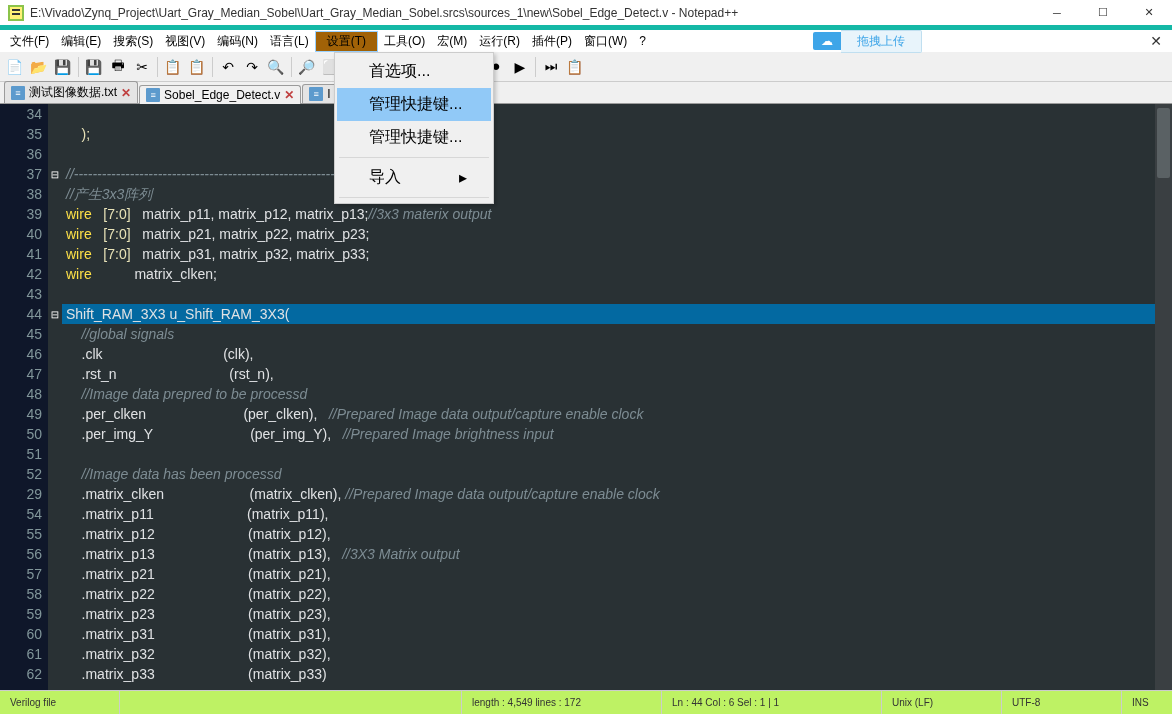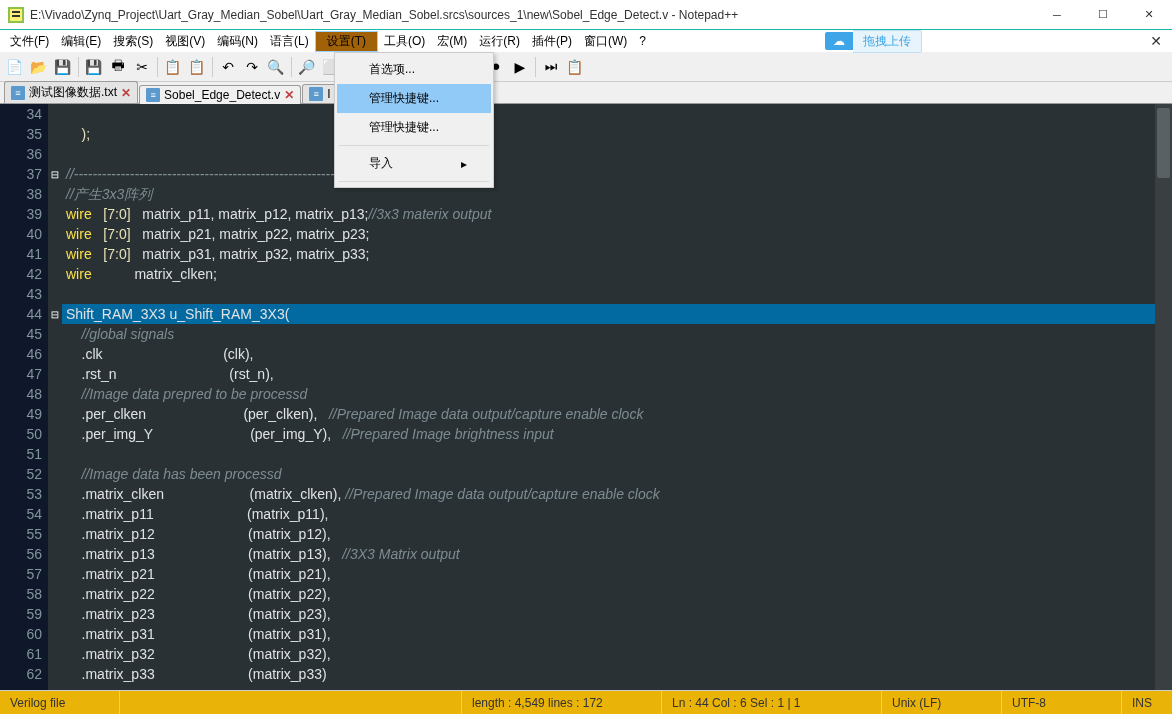--- a/index.html
+++ b/index.html
@@ -1,31 +1,31 @@
 <!DOCTYPE html>
 <html><head>
 <meta charset="utf-8">
 <style>
 *{margin:0;padding:0;box-sizing:border-box;font-family:"Microsoft YaHei",Tahoma,sans-serif}
 body{width:1172px;height:714px;background:#f0f0f0;overflow:hidden;display:flex;flex-direction:column;position:relative}
-.titlebar{height:30px;background:#fff;display:flex;align-items:center;padding-left:8px;border-bottom:1px solid #14b8a6}
+.titlebar{height:30px;background:#fff;display:flex;align-items:center;padding-left:8px;border-bottom:5px solid #14b8a6}
 .title-icon{width:16px;height:16px;margin-right:6px;display:inline-flex}
 .title-text{flex:1;font-size:12px;color:#333}
 .win-btns{display:flex;height:100%}
 .win-btn{width:46px;height:100%;display:flex;align-items:center;justify-content:center;color:#333;font-size:11px}
 .win-btn.close{color:#333}
 .menubar{height:22px;background:#fff;display:flex;align-items:center;padding:0 4px;font-size:12px;position:relative}
 .menubar-item{padding:2px 6px;cursor:pointer}
 .menubar-item.open{background:#a16207;border:1px solid #99d1ff;padding:1px 11px}
 .cloud-btn{position:absolute;right:250px;top:0;height:22px;display:flex;align-items:center;background:#fff}
 .cloud-left{background:#3ea5e8;color:#fff;padding:2px 8px;display:flex;align-items:center;gap:4px;font-size:12px;border-radius:2px 0 0 2px}
-.cloud-right{background:#e8f4fb;color:#3ea5e8;padding:2px 10px;font-size:12px;border:1px solid #c0dff0;border-left:none;border-radius:0 2px 2px 0}
+.cloud-right{background:#e8f4fb;color:#3ea5e8;padding:2px 16px;font-size:12px;border:1px solid #c0dff0;border-left:none;border-radius:0 2px 2px 0}
 .menu-close{position:absolute;right:10px;font-size:14px;color:#333}
 .dropdown{position:absolute;top:52px;left:334px;background:#f0f0f0;border:1px solid #ccc;box-shadow:2px 2px 4px rgba(0,0,0,.2);z-index:100;min-width:160px;padding:2px}
-.dropdown-item{padding:6px 24px 6px 32px;font-size:12px;display:flex;justify-content:space-between;align-items:center;cursor:pointer}
+.dropdown-item{padding:6px 24px 6px 32px;font-size:16px;display:flex;justify-content:space-between;align-items:center;cursor:pointer}
 .dropdown-item.hl{background:#91c9f7}
 .dropdown-sep{height:1px;background:#d7d7d7;margin:3px 2px}
 .toolbar{height:30px;background:#f0f0f0;display:flex;align-items:center;padding:0 4px;gap:2px;border-bottom:1px solid #ccc}
 .tb-btn{width:22px;height:22px;display:flex;align-items:center;justify-content:center;font-size:14px}
 .tb-sep{width:1px;height:20px;background:#ccc;margin:0 2px}
 .tabbar{height:22px;background:#f0f0f0;display:flex;align-items:flex-end;padding-left:4px;border-bottom:1px solid #9b9b9b}
 .tab{display:flex;align-items:center;gap:4px;padding:2px 6px;font-size:12px;background:#e4e4e4;border:1px solid #9b9b9b;border-bottom:none;margin-right:1px;border-radius:3px 3px 0 0}
 .tab.active{background:#f0f0f0;position:relative;top:1px}
 .tab-icon{width:14px;height:14px;background:#5c9acd;border-radius:1px;display:inline-flex;align-items:center;justify-content:center;color:#fff;font-size:9px}
 .tab-close{color:#c04040;font-size:12px;font-weight:bold}
@@ -37,21 +37,21 @@
 .code-area{flex:1;background:#293134;color:#e0e2e4;line-height:20px;white-space:pre;overflow:hidden}
 .code-line{height:20px;padding-left:4px}
 .code-line.cur{background:#0369a1}
 .kw{color:#fde047}
 .range{color:#e8e2b7}
 .ident{color:#e0e2e4}
 .comment{color:#7d8c93;font-style:italic}
 .punct{color:#e8e2b7}
 .scrollbar-v{position:absolute;right:0;top:0;bottom:0;width:17px;background:#3a3f42}
 .scrollbar-thumb{position:absolute;left:2px;right:2px;top:4px;height:70px;background:#5a6164;border-radius:2px}
-.statusbar{height:24px;background:#eab308;border-top:1px solid #ccc;display:flex;align-items:center;font-size:12px;color:#333}
+.statusbar{height:24px;background:#bef264;border-top:1px solid #ccc;display:flex;align-items:center;font-size:10px;color:#333}
 .status-cell{padding:0 10px;border-right:1px solid #ccc;height:100%;display:flex;align-items:center}
 .status-cell.wide{flex:1}
 </style>
 </head>
 <body>
 
 <div class="titlebar">
   <span class="title-icon">
     <svg viewBox="0 0 16 16">
         <rect width="16" height="16" fill="#8bc34a"></rect>
@@ -155,21 +155,21 @@
       <div class="gutter-line">43</div>
       <div class="gutter-line">44</div>
       <div class="gutter-line">45</div>
       <div class="gutter-line">46</div>
       <div class="gutter-line">47</div>
       <div class="gutter-line">48</div>
       <div class="gutter-line">49</div>
       <div class="gutter-line">50</div>
       <div class="gutter-line">51</div>
       <div class="gutter-line">52</div>
-      <div class="gutter-line">53</div>
+      <div class="gutter-line">29</div>
       <div class="gutter-line">54</div>
       <div class="gutter-line">55</div>
       <div class="gutter-line">56</div>
       <div class="gutter-line">57</div>
       <div class="gutter-line">58</div>
       <div class="gutter-line">59</div>
       <div class="gutter-line">60</div>
       <div class="gutter-line">61</div>
       <div class="gutter-line">62</div>
     </div>

